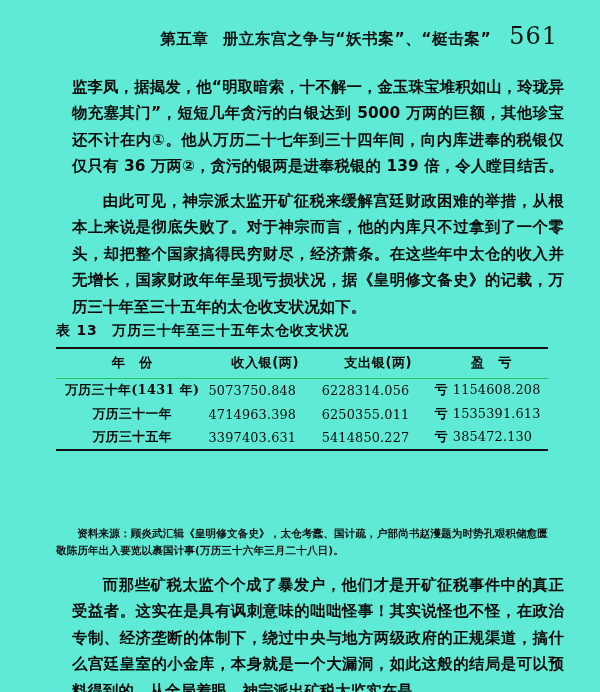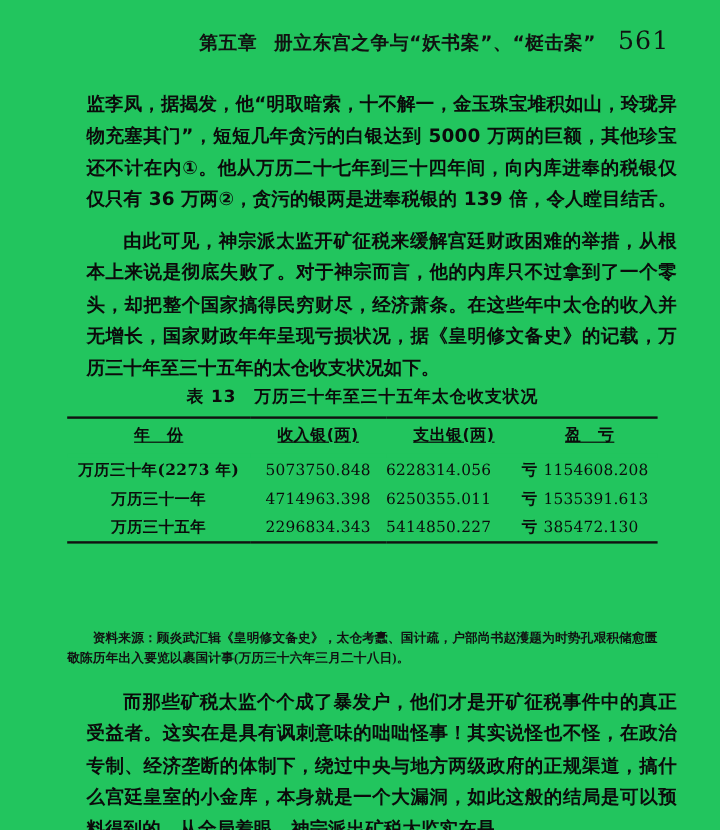--- a/index.html
+++ b/index.html
@@ -11,21 +11,21 @@
     width: 600px;
     height: 692px;
     overflow: hidden;
     font-family: "DejaVu Sans", "Liberation Sans", sans-serif;
     color: #000000;
   }
   .page {
     position: relative;
     width: 600px;
     height: 692px;
-    background: #22c55e;
+    background: #5eead4;
     padding: 0;
     box-sizing: border-box;
   }
 
   
   .runhead {
     position: absolute;
     top: 22px;
     left: 56px;
     right: 42px;
@@ -38,21 +38,21 @@
     font-size: 15.5px;
     font-weight: 700;
     letter-spacing: 0.6px;
     color: #111;
     white-space: nowrap;
   }
   .runhead-chapter {
     margin-right: 14px;
   }
   .runhead-page {
-    font-size: 21px;
+    font-size: 24px;
     font-weight: 400;
     color: #111;
     letter-spacing: 1px;
     font-family: "DejaVu Serif", "Liberation Serif", serif;
   }
 
   
   .body-block {
     position: absolute;
     left: 56px;
@@ -73,21 +73,21 @@
     text-indent: 2em;
   }
 
   
   .table-wrap {
     position: absolute;
     left: 56px;
     width: 492px;
   }
   .table-caption {
-    text-align: center;
+    text-align: left;
     font-size: 14px;
     font-weight: 700;
     letter-spacing: 0.8px;
     margin-bottom: 7px;
     color: #0b0b0b;
   }
   table.data {
     width: 100%;
     border-collapse: collapse;
     font-size: 13px;
@@ -96,43 +96,41 @@
   table.data thead th {
     font-weight: 700;
     font-size: 13.2px;
     letter-spacing: 0.5px;
     padding: 5px 0 6px 0;
     text-align: center;
     white-space: nowrap;
   }
   table.data thead tr {
     border-top: 2.2px solid #111;
-    border-bottom: 3px solid #22c55e;
-    text-decoration: underline;
+    border-bottom: 1px solid #22c55e;
   }
   table.data tbody tr:last-child {
     border-bottom: 2.2px solid #111;
   }
   table.data tbody td {
     padding: 3.2px 0;
     font-size: 12.8px;
     white-space: nowrap;
     font-family: "DejaVu Serif", "Liberation Serif", serif;
   }
   td.c-year {
     width: 31%;
     text-align: center;
     font-family: "DejaVu Sans", "Liberation Sans", sans-serif;
     font-weight: 700;
     font-size: 13px;
     letter-spacing: 0.4px;
   }
   td.c-income {
     width: 23%;
-    text-align: center;
     letter-spacing: 0.2px;
   }
   td.c-expense {
     width: 23%;
     text-align: left;
     letter-spacing: 0.2px;
   }
   td.c-balance {
     width: 23%;
     text-align: left;
@@ -153,21 +151,20 @@
   .source {
     position: absolute;
     left: 56px;
     width: 492px;
     font-size: 10.6px;
     line-height: 16.5px;
     font-weight: 600;
     letter-spacing: 0.1px;
     color: #111;
     text-align: justify;
-    font-family: Liberation Serif, serif;
   }
   .source .lead { text-indent: 2em; display: block; }
 </style>
 </head>
 <body>
 
 <div class="page">
 
   <div class="runhead">
     <div class="runhead-title">
@@ -190,34 +187,34 @@
       <thead>
         <tr>
           <th class="h-year">年　份</th>
           <th class="h-income">收入银(两)</th>
           <th class="h-expense">支出银(两)</th>
           <th class="h-balance">盈　亏</th>
         </tr>
       </thead>
       <tbody>
         <tr>
-          <td class="c-year">万历三十年(2273 年)</td>
+          <td class="c-year">万历三十年(1431 年)</td>
           <td class="c-income">5073750.848</td>
           <td class="c-expense">6228314.056</td>
           <td class="c-balance"><span class="bal-flag">亏</span><span>1154608.208</span></td>
         </tr>
         <tr>
           <td class="c-year">万历三十一年</td>
           <td class="c-income">4714963.398</td>
           <td class="c-expense">6250355.011</td>
           <td class="c-balance"><span class="bal-flag">亏</span><span>1535391.613</span></td>
         </tr>
         <tr>
           <td class="c-year">万历三十五年</td>
-          <td class="c-income">2296834.343</td>
+          <td class="c-income">3397403.631</td>
           <td class="c-expense">5414850.227</td>
           <td class="c-balance"><span class="bal-flag">亏</span><span>385472.130</span></td>
         </tr>
       </tbody>
     </table>
   </div>
 
   <div class="source" style="top:525px;">
     <span class="lead">资料来源：顾炎武汇辑《皇明修文备史》，太仓考蠹、国计疏，户部尚书赵濩题为时势孔艰积储愈匮敬陈历年出入要览以裹国计事(万历三十六年三月二十八日)。</span>
   </div>

